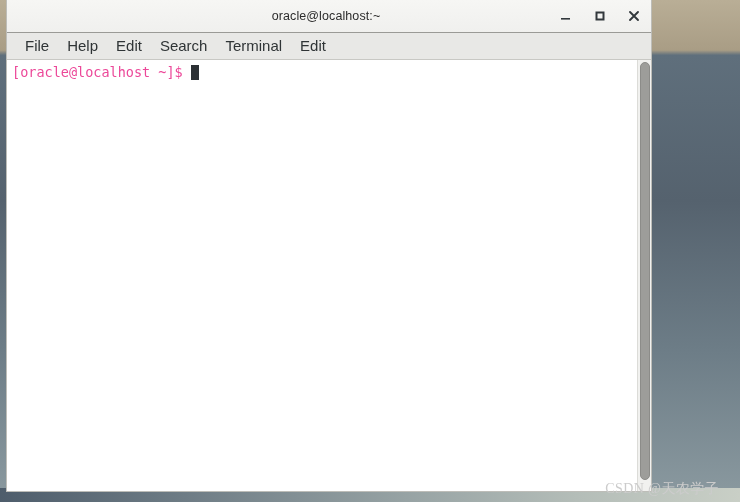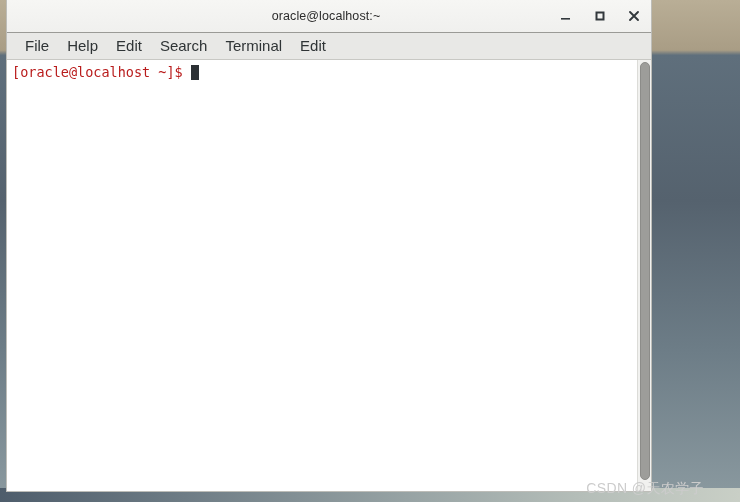--- a/index.html
+++ b/index.html
@@ -108,21 +108,21 @@
     background: #ffffff;
     display: flex;
     overflow: hidden;
   }
   #terminal-text {
     flex: 1 1 auto;
     padding: 4px 0 18px 5px;
     font-family: "DejaVu Sans Mono", "Liberation Mono", monospace;
     font-size: 13.5px;
     line-height: 17px;
-    color: #b91c1c;
+    color: #ec4899;
     white-space: pre;
     overflow: hidden;
   }
   .term-line { display: block; height: 17px; }
   #cursor {
     display: inline-block;
     width: 8px;
     height: 15px;
     background: #2b3034;
     vertical-align: -3px;
@@ -145,23 +145,23 @@
     height: 418px;
     background: #9d9d9a;
     border-radius: 5px;
     border: 1px solid #8c8c89;
     box-sizing: border-box;
   }
 
   
   #watermark {
     position: absolute;
-    right: 36px;
+    right: 21px;
     bottom: 4px;
-    font-family: Liberation Sans, sans-serif;
+    font-family: Liberation Serif, serif;
     font-size: 14px;
     color: #cccccc;
     letter-spacing: 0.4px;
     user-select: none;
     pointer-events: none;
     white-space: nowrap;
   }
 </style>
 </head>
 <body>

